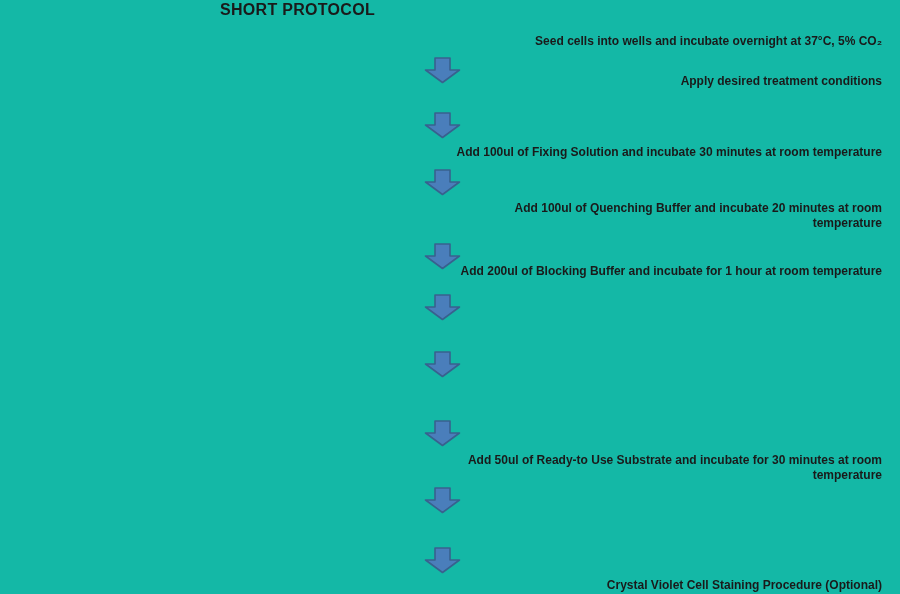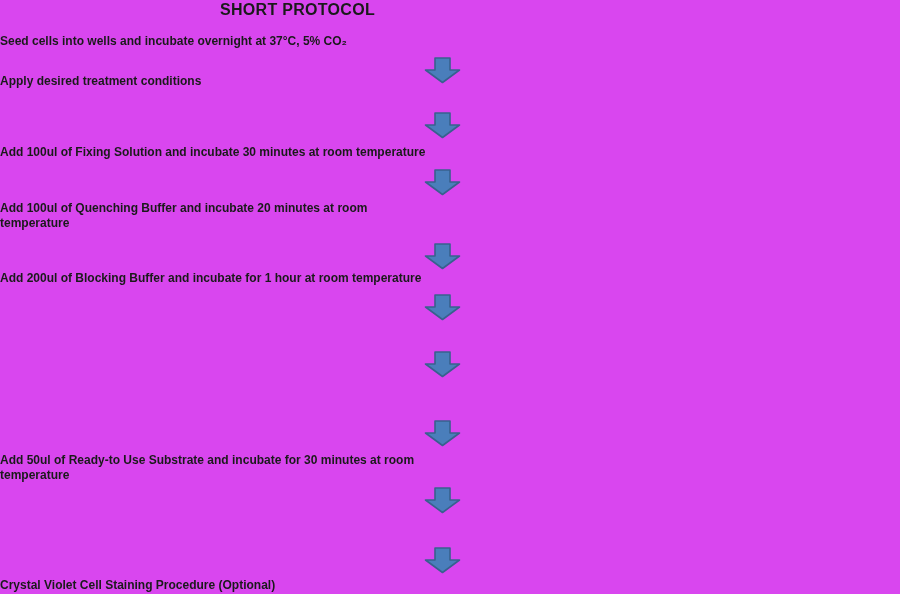--- a/index.html
+++ b/index.html
@@ -14,41 +14,41 @@
     position:absolute;
     left:220px;top:1px;
     font-size:16px;font-weight:bold;
     letter-spacing:0.3px;
     color:var(--text-color,#1a1a1a);
     white-space:nowrap;
   }
   .step{
     position:absolute;
     left:0;width:882px;
-    text-align:left;
+    text-align:right;
     font-size:12px;font-weight:bold;
     line-height:15px;
     color:var(--text-color,#1a1a1a);
   }
   .arrow{
     position:absolute;
     left:424px;
     width:37px;height:27px;
     display:block;
   }
   .arrow polygon{
     stroke:var(--arrow-stroke,#38618e);
     stroke-width:1.6;
     stroke-linejoin:round;
   }
 </style>
 </head>
 <body>
 
-<div class="page" style="--text-color: #1a1a1a; background: #d946ef; --arrow-stroke: #38618e;">
+<div class="page" style="--text-color: #1a1a1a; background: #14b8a6; --arrow-stroke: #38618e;">
 
   <div class="title">SHORT PROTOCOL</div>
 
   <div class="step" style="top:34px">Seed cells into wells and incubate overnight at 37°C, 5% CO₂</div>
 
   <svg class="arrow" style="top:57px" viewBox="0 0 37 27">
     <polygon points="11,1 26,1 26,13 35.5,13 18.5,25.5 1.5,13 11,13" fill="#4a7ebb"></polygon>
   </svg>
 
   <div class="step" style="top:74px">Apply desired treatment conditions</div>
@@ -62,21 +62,21 @@
   <svg class="arrow" style="top:169px" viewBox="0 0 37 27">
     <polygon points="11,1 26,1 26,13 35.5,13 18.5,25.5 1.5,13 11,13" fill="#4a7ebb"></polygon>
   </svg>
 
   <div class="step" style="top:201px">Add 100ul of Quenching Buffer and incubate 20 minutes at room<br>temperature</div>
 
   <svg class="arrow" style="top:243px" viewBox="0 0 37 27">
     <polygon points="11,1 26,1 26,13 35.5,13 18.5,25.5 1.5,13 11,13" fill="#4a7ebb"></polygon>
   </svg>
 
-  <div class="step" style="top:271px">Add 200ul of Blocking Buffer and incubate for 1 hour at room temperature</div>
+  <div class="step" style="top:264px">Add 200ul of Blocking Buffer and incubate for 1 hour at room temperature</div>
 
   <svg class="arrow" style="top:294px" viewBox="0 0 37 27">
     <polygon points="11,1 26,1 26,13 35.5,13 18.5,25.5 1.5,13 11,13" fill="#4a7ebb"></polygon>
   </svg>
 
 
   <svg class="arrow" style="top:351px" viewBox="0 0 37 27">
     <polygon points="11,1 26,1 26,13 35.5,13 18.5,25.5 1.5,13 11,13" fill="#4a7ebb"></polygon>
   </svg>
 

